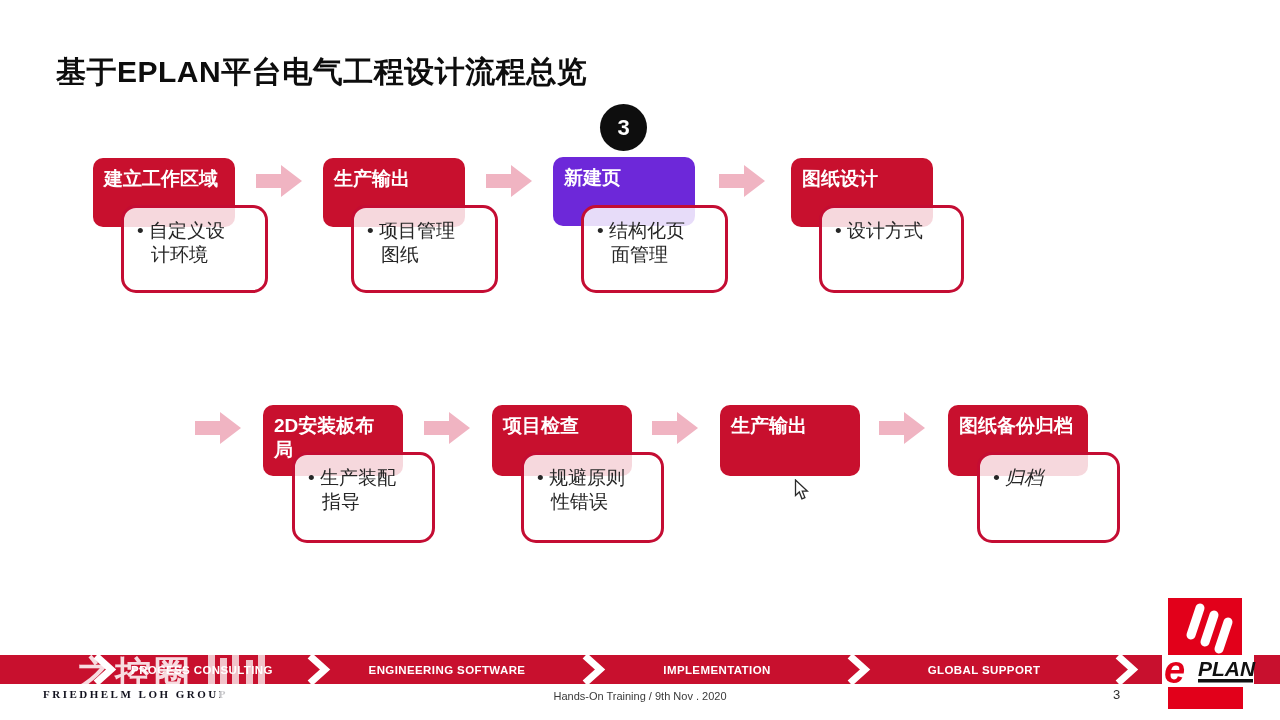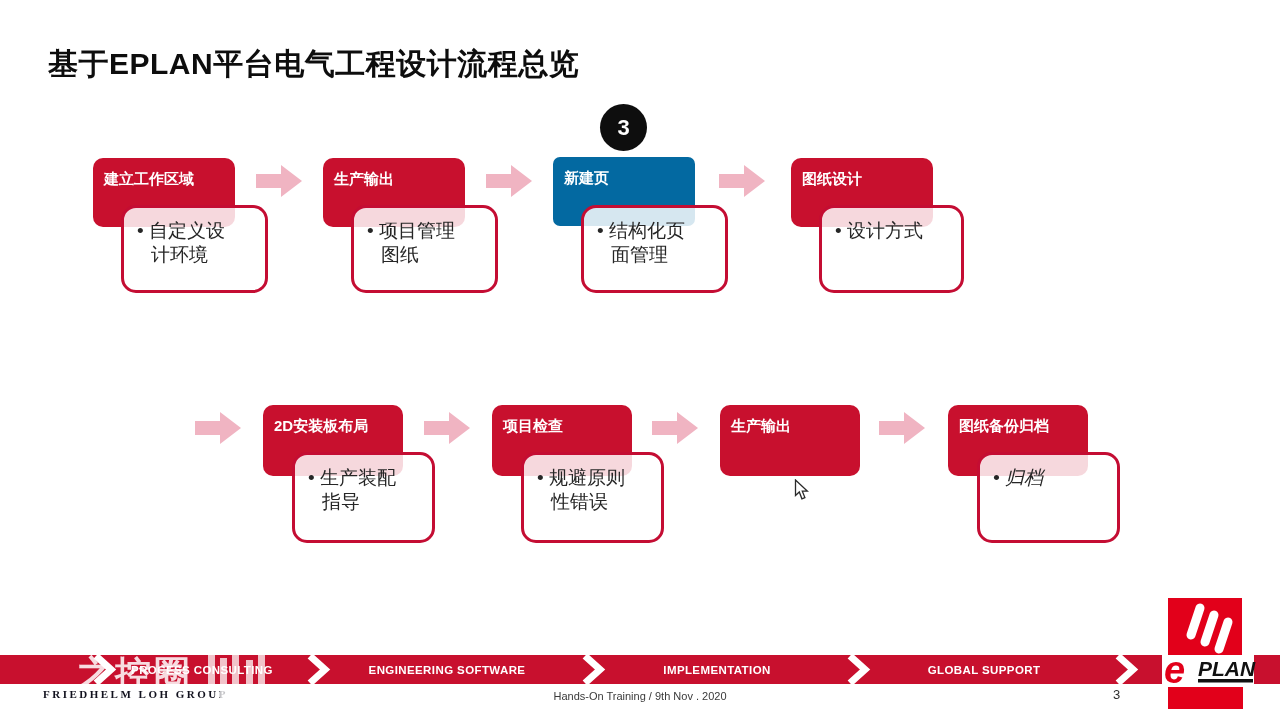--- a/index.html
+++ b/index.html
@@ -1,26 +1,26 @@
 <!DOCTYPE html>
 <html><head>
 <meta charset="utf-8">
 <style>
   html,body{margin:0;padding:0;background:#fff;}
   .slide{position:relative;width:1280px;height:720px;background:#fff;overflow:hidden;
          font-family:"Liberation Sans","DejaVu Sans",sans-serif;}
 
   .title{position:absolute;left:40px;top:36px;font-size:30px;font-weight:800;
-         color:#0d0d0d;letter-spacing:.5px;margin:8px;}
+         color:#0d0d0d;letter-spacing:.5px;margin:16px;}
 
   
   .hdr{position:absolute;box-sizing:border-box;background:#C8102E;color:#fff;
-       border-radius:10px;font-size:15px;font-weight:700;line-height:24px;
+       border-radius:10px;font-size:19px;font-weight:700;line-height:24px;
        padding:9px 11px;z-index:1;}
-  .hdr.dark{background:#0369a1;border-radius:7px;}
+  .hdr.dark{background:#6d28d9;}
   .sub{position:absolute;box-sizing:border-box;background:rgba(255,255,255,0.84);
        border:3px solid #C40D33;border-radius:15px;color:#262626;
        font-size:19px;line-height:24px;padding:11px 24px 19px 13px;z-index:2;}
   .blt{display:block;padding-left:14px;text-indent:-14px;}
   .blt::before{content:"• ";}
 
   .badge{position:absolute;left:600px;top:104px;width:47px;height:47px;border-radius:50%;
          background:#0e0e0e;color:#fff;font-size:22px;font-weight:700;
          display:flex;align-items:center;justify-content:center;z-index:3;}
 

